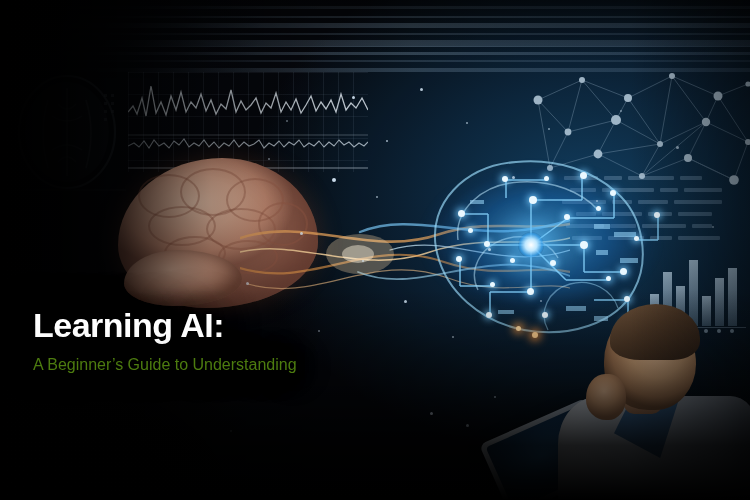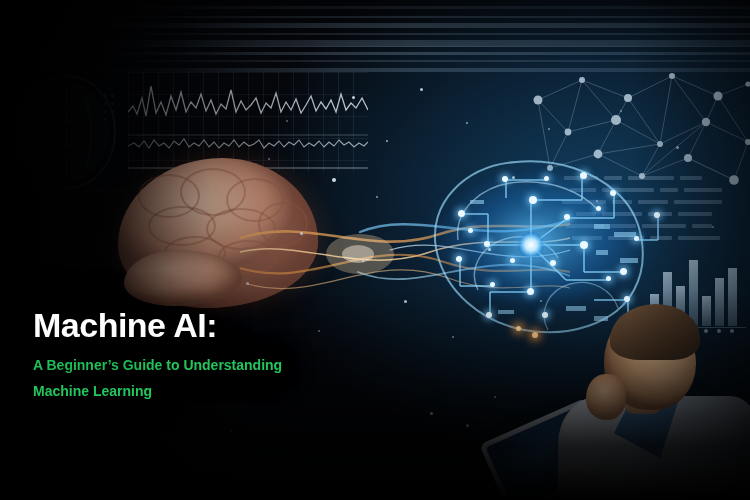--- a/index.html
+++ b/index.html
@@ -133,21 +133,21 @@
   .vig-top{position:absolute;left:0;top:0;width:100%;height:60px;
     background:linear-gradient(180deg,rgba(0,0,0,.55),transparent);}
   .vig-right{position:absolute;right:0;top:0;width:120px;height:100%;
     background:linear-gradient(270deg,rgba(0,0,0,.45),transparent);}
 
   
   .headline{position:absolute;left:33px;top:306px;
     font-size:34px;font-weight:700;letter-spacing:-.5px;color:#fff;
     text-shadow:0 0 22px rgba(0,0,0,.95),0 0 46px rgba(0,0,0,.85),0 2px 4px rgba(0,0,0,.9);}
   .subline{position:absolute;left:33px;top:352px;width:420px;
-    font-size:14px;font-weight:700;line-height:26px;color:#22c55e;
+    font-size:16px;font-weight:400;line-height:26px;color:#4d7c0f;
     text-shadow:0 0 18px rgba(0,0,0,.95),0 0 36px rgba(0,0,0,.8),0 1px 3px rgba(0,0,0,.9);}
   .subline span{display:block;}
   .url{position:absolute;left:0;right:0;top:458px;text-align:center;
     font-size:17px;font-weight:400;color:#fff;letter-spacing:.4px;
     text-shadow:0 0 14px rgba(0,0,0,.9);}
 </style>
 </head>
 <body>
 
 <div class="banner">
@@ -406,21 +406,20 @@
     <div class="p-hair"></div>
     <div class="p-hand"></div>
   </div>
 
   <div class="vig-right"></div>
   <div class="vig-top"></div>
   <div class="vig-left"></div>
   <div class="vig-bottom"></div>
   <div class="vig-bl"></div>
 
-  <div class="headline">Machine AI:</div>
+  <div class="headline">Learning AI:</div>
 
   <div class="subline">
     <span>A Beginner’s Guide to Understanding</span>
-    <span>Machine Learning</span>
   </div>
 
 
 </div>
 
 </body></html>

